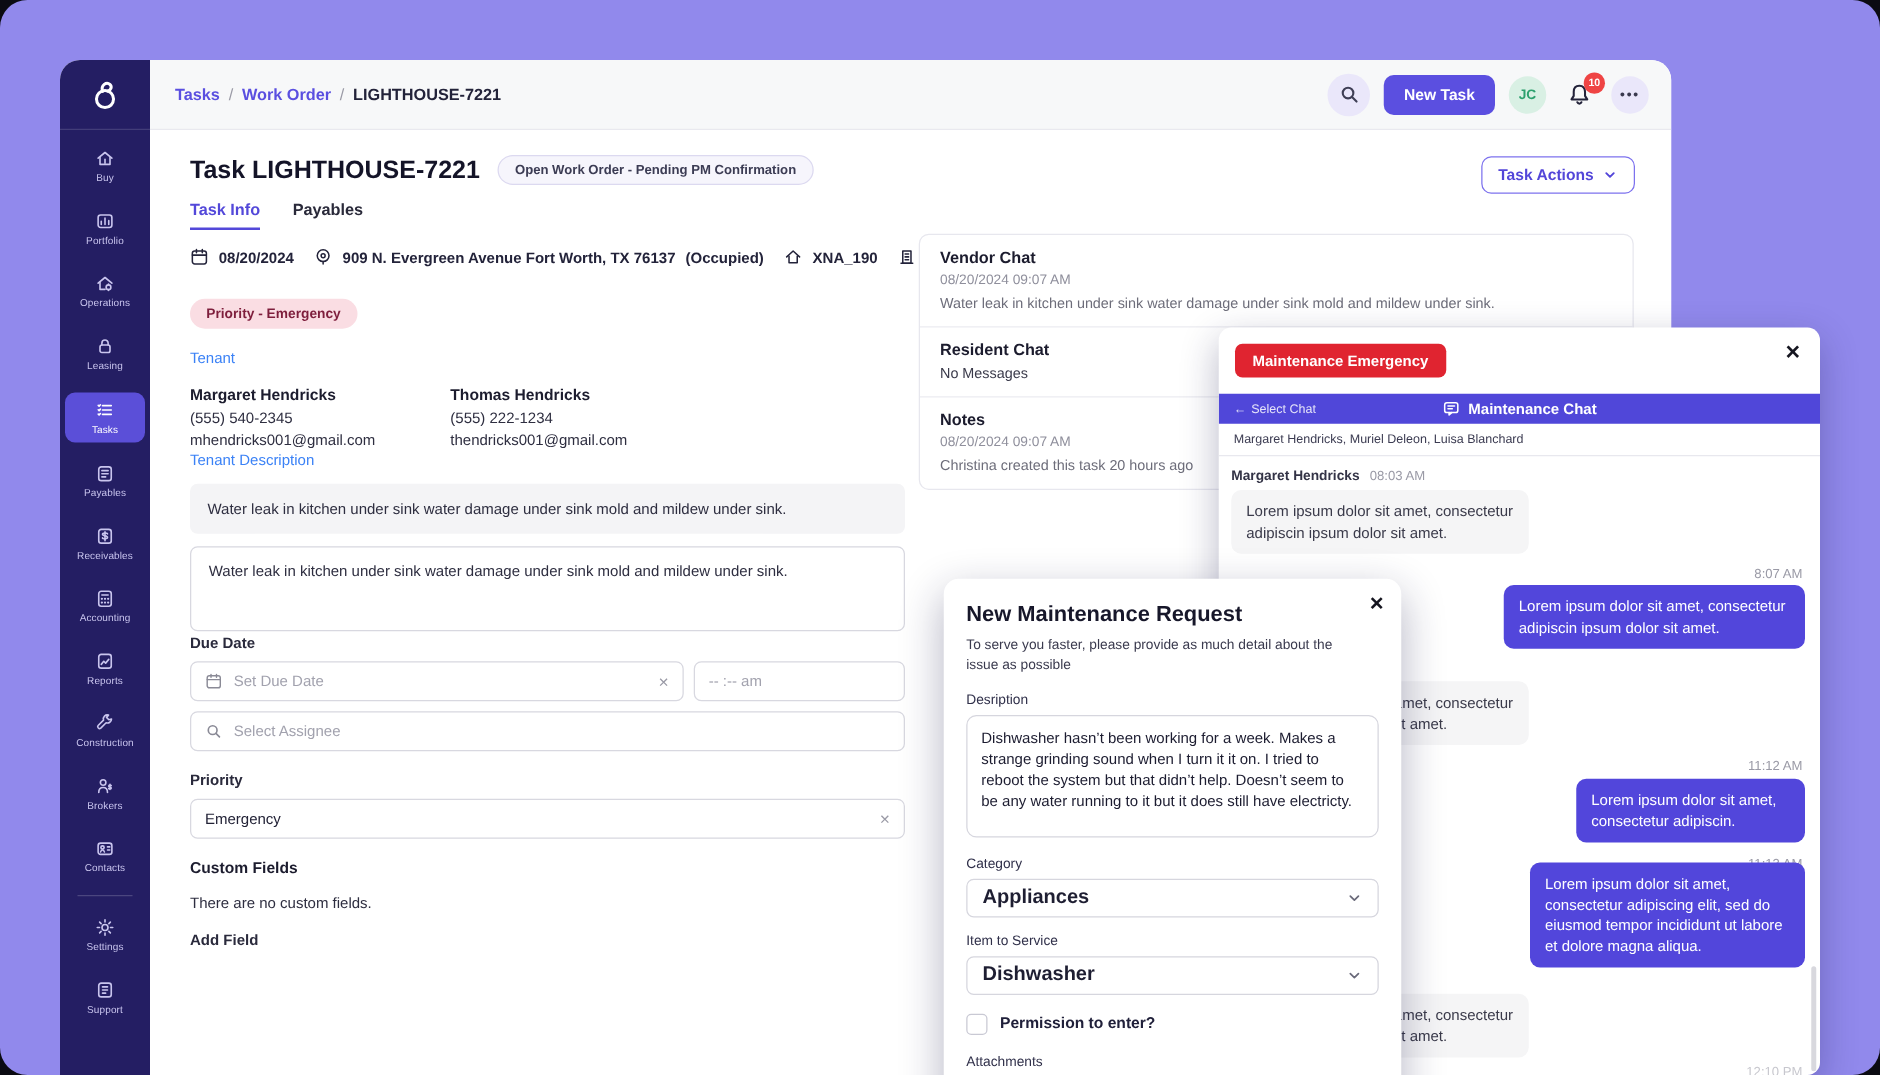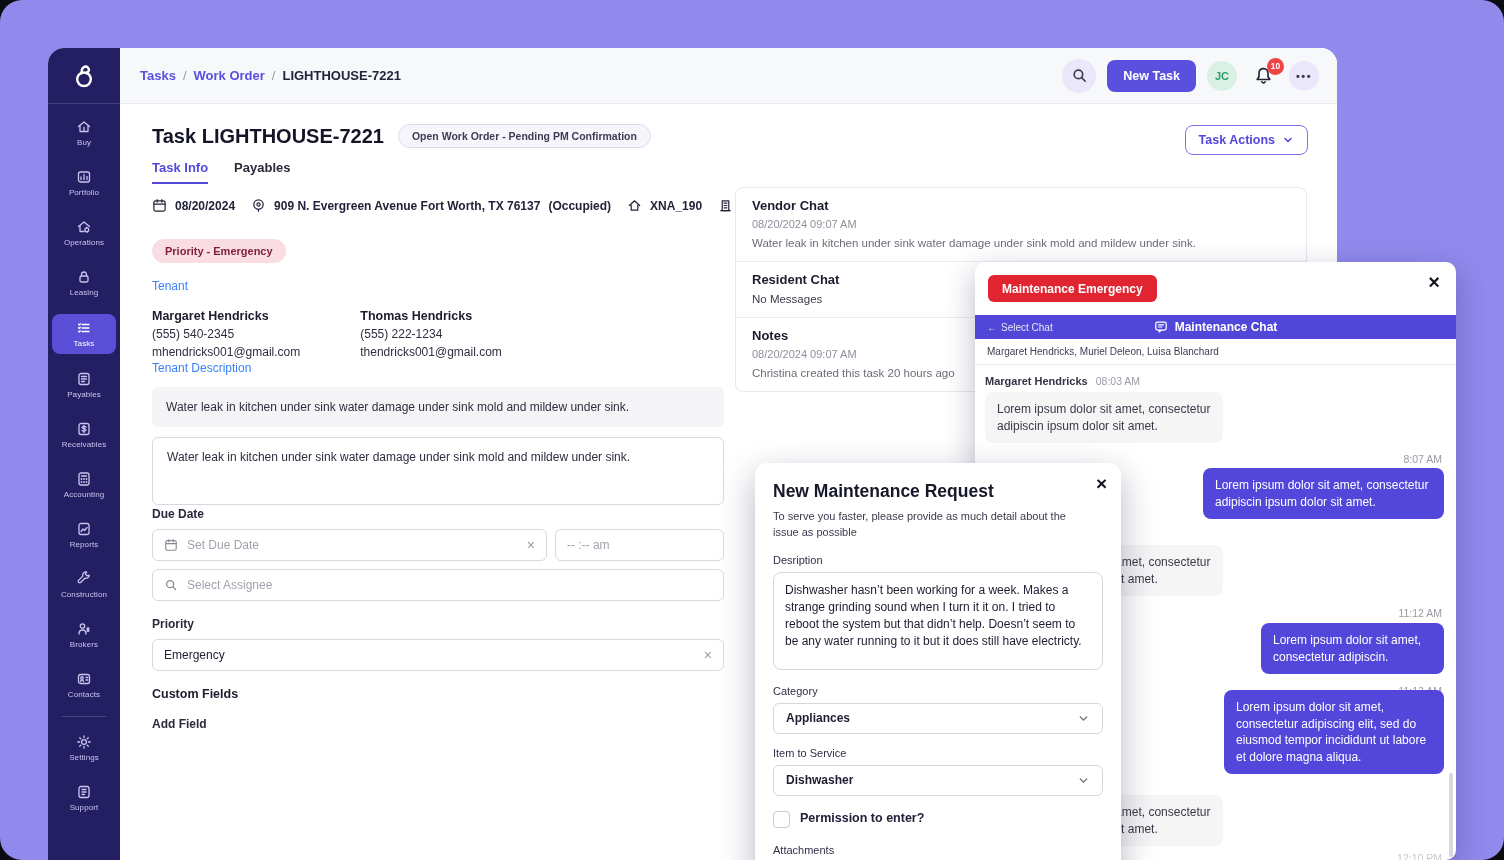--- a/index.html
+++ b/index.html
@@ -91,21 +91,21 @@
   .t-right { position:absolute; font-size:10.5px; color:#9a9aa6; }
   .scrollbar { position:absolute; right:3px; top:408px; width:4px; height:84px; background:#d8d8de; border-radius:2px; }
 
   
   .modal { position:absolute; left:755px; top:463px; width:366px; height:430px; background:#fff; border-radius:12px; box-shadow:0 12px 34px rgba(25,25,70,.32); z-index:30; padding:18px 18px 0 18px; }
   .modal-x { position:absolute; right:14px; top:11px; font-size:19px; font-weight:700; color:#15151f; cursor:pointer; line-height:1; }
   .modal-title { font-size:17.5px; font-weight:700; color:#17172a; }
   .modal-sub { margin-top:7px; font-size:11px; color:#3a3a4e; line-height:1.45; width:310px; }
   .m-lbl { font-size:11px; color:#30304a; }
   .m-textarea { margin-top:6px; border:1px solid #d6d6de; border-radius:8px; padding:9px 11px; font-size:12px; line-height:1.42; color:#1c1c30; height:98px; }
-  .m-select { margin-top:6px; height:31px; border:1px solid #d6d6de; border-radius:6px; display:flex; align-items:center; justify-content:space-between; padding:0 12px; font-size:12px; font-weight:600; color:#1e1e32; cursor:pointer; }
+  .m-select { margin-top:6px; height:31px; border:1px solid #d6d6de; border-radius:6px; display:flex; align-items:center; justify-content:space-between; padding:0 12px; font-size:16px; font-weight:600; color:#1e1e32; cursor:pointer; }
   .m-select .chev { color:#6a6a7a; display:flex; }
   .check-row { display:flex; gap:10px; margin-top:15px; }
   .checkbox { width:17px; height:17px; border:1.5px solid #c9c9d4; border-radius:4px; background:#fff; cursor:pointer; }
   .check-lbl { font-size:12.5px; font-weight:600; color:#20203a; }
   .mt15{margin-top:15px}.mt13{margin-top:13px}
 </style>
 </head>
 <body>
 
 <div class="stage">
@@ -393,20 +393,21 @@
           <span class="ph">Select Assignee</span>
         </div>
 
         <div class="lbl-d mt16">Priority</div>
         <div class="inp mt8">
           <span class="val">Emergency</span>
           <span class="x">×</span>
         </div>
 
         <div class="lbl-b mt16">Custom Fields</div>
+        <div class="mt14" style="font-size:12px;color:#2e2e40">There are no custom fields.</div>
         <div class="lbl-d mt16">Add Field</div>
         
         
       </div>
 
       <div class="right-card">
         <div class="rc-sec">
           <div class="rc-title">Vendor Chat</div>
           <div class="rc-time">08/20/2024 09:07 AM</div>
           <div class="rc-text">Water leak in kitchen under sink water damage under sink mold and mildew under sink.</div>

